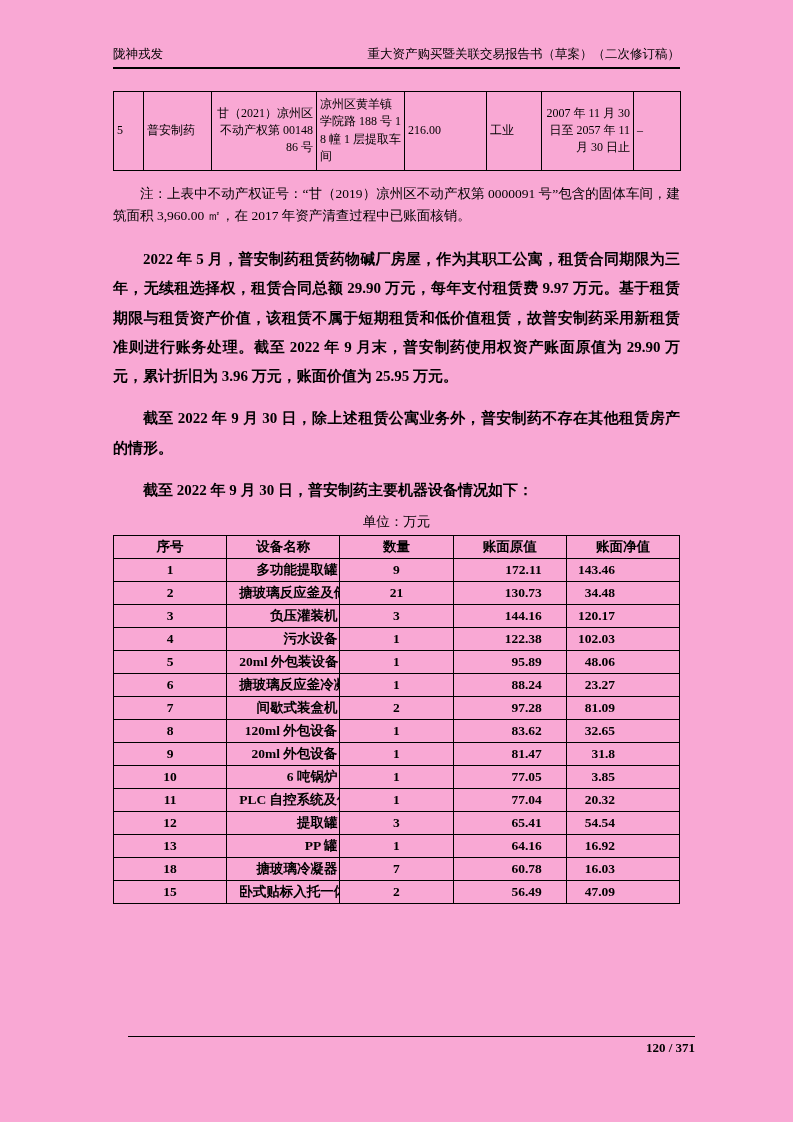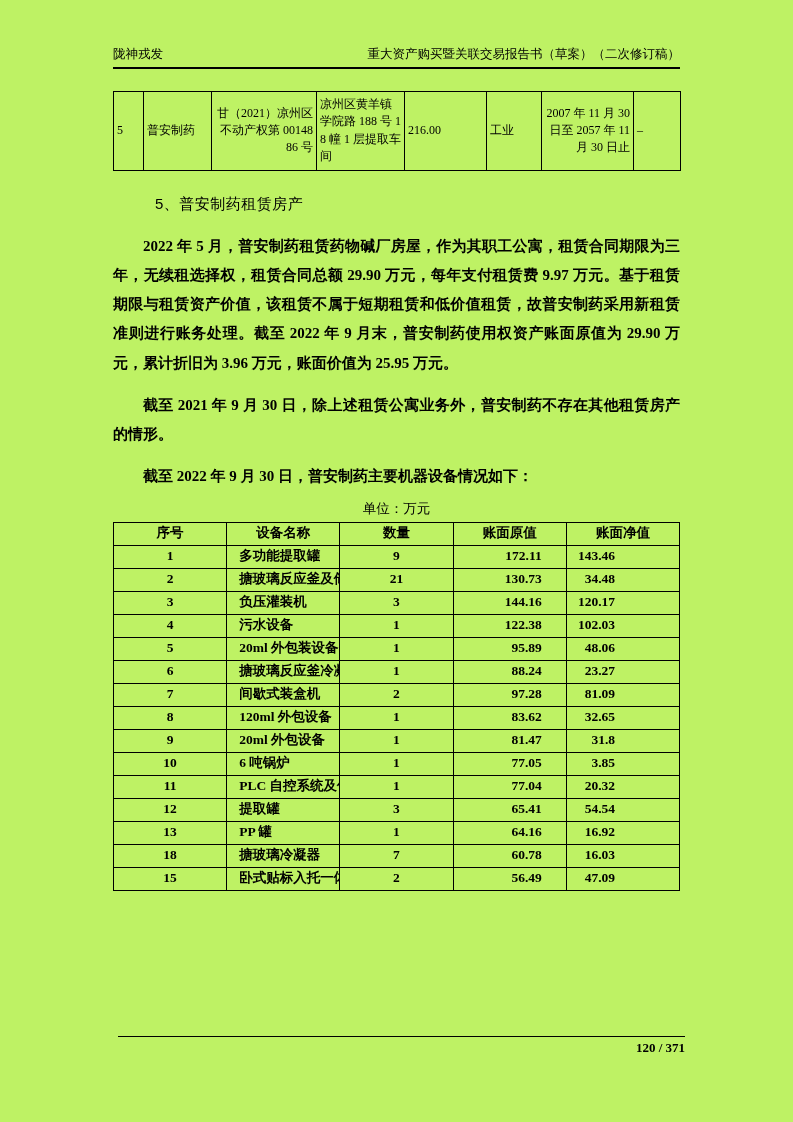--- a/index.html
+++ b/index.html
@@ -1,21 +1,21 @@
 <!DOCTYPE html>
 <html lang="zh"><head>
 <meta charset="utf-8">
 <style>
   * { margin: 0; padding: 0; box-sizing: border-box; }
   html, body { background: #ffffff; }
   .page {
     position: relative;
     width: 793px;
     height: 1122px;
-    background: #bef264;
+    background: #f9a8d4;
     color: #000000;
     font-family: "Liberation Serif", "DejaVu Serif", serif;
     overflow: hidden;
     margin: 0 auto;
   }
   .content { padding: 46px 113px 0 113px; }
 
   
   .header {
     display: flex;
@@ -91,28 +91,28 @@
     border: 1px solid #000;
     height: 23px;
     padding: 1px 2px;
     line-height: 1.25;
     vertical-align: middle;
     white-space: nowrap;
     overflow: hidden;
   }
   .equip-table th { text-align: center; font-weight: bold; }
   .equip-table td.c0, .equip-table td.c2 { text-align: center; }
-  .equip-table td.c1 { text-align: left; padding-left: 12px; }
+  .equip-table td.c1 { text-align: right; padding-left: 12px; }
   .equip-table td.c3 { text-align: right; padding-right: 24px; }
   .equip-table td.c4 { text-align: right; padding-right: 64px; }
 
   
   .footer {
     position: absolute;
-    left: 118px;
+    left: 128px;
     width: 567px;
     top: 1036px;
     border-top: 1.5px solid #000;
     text-align: right;
     font-size: 13px;
     font-weight: bold;
     padding-top: 3px;
   }
 </style>
 </head>
@@ -144,26 +144,26 @@
         <td class="left">甘（2021）凉州区不动产权第 0014886 号</td>
         <td>凉州区黄羊镇学院路 188 号 18 幢 1 层提取车间</td>
         <td>216.00</td>
         <td>工业</td>
         <td class="left">2007 年 11 月 30 日至 2057 年 11 月 30 日止</td>
         <td>–</td>
       </tr>
     </tbody>
       </table>
 
-
-    <p class="heading">5、普安制药租赁房产</p>
+    <p class="note">注：上表中不动产权证号：“甘（2019）凉州区不动产权第 0000091 号”包含的固体车间，建筑面积 3,960.00 ㎡，在 2017 年资产清查过程中已账面核销。</p>
+
 
     <p class="bp" style="margin-top:18px">2022 年 5 月，普安制药租赁药物碱厂房屋，作为其职工公寓，租赁合同期限为三年，无续租选择权，租赁合同总额 29.90 万元，每年支付租赁费 9.97 万元。基于租赁期限与租赁资产价值，该租赁不属于短期租赁和低价值租赁，故普安制药采用新租赁准则进行账务处理。截至 2022 年 9 月末，普安制药使用权资产账面原值为 29.90 万元，累计折旧为 3.96 万元，账面价值为 25.95 万元。</p>
 
-    <p class="bp">截至 2021 年 9 月 30 日，除上述租赁公寓业务外，普安制药不存在其他租赁房产的情形。</p>
+    <p class="bp">截至 2022 年 9 月 30 日，除上述租赁公寓业务外，普安制药不存在其他租赁房产的情形。</p>
 
 
     <p class="bp">截至 2022 年 9 月 30 日，普安制药主要机器设备情况如下：</p>
 
     <p class="unit">单位：万元</p>
 
     <table class="equip-table">
       <thead>
         <tr>
             <th>序号</th>

